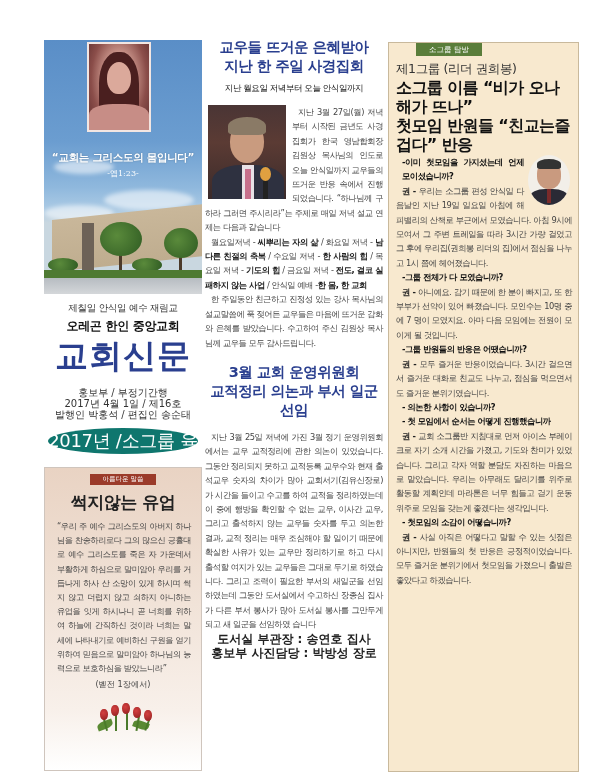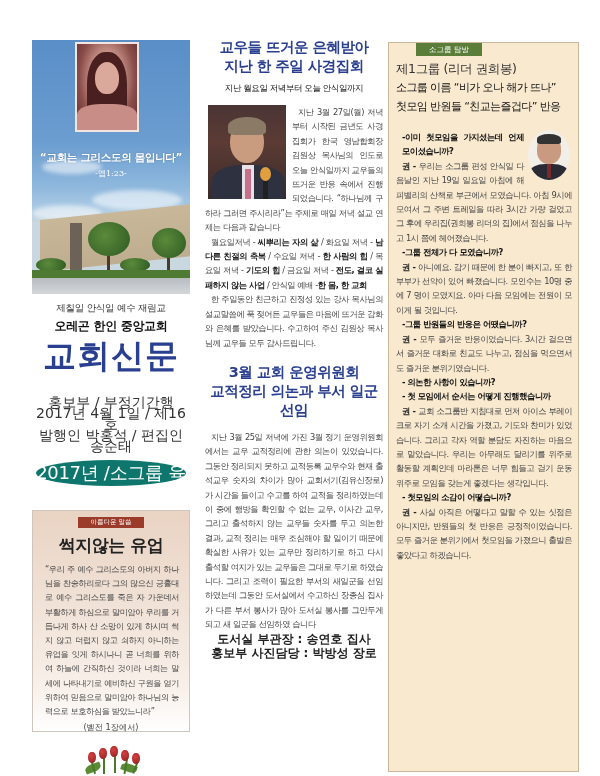--- a/index.html
+++ b/index.html
@@ -1,20 +1,20 @@
 <!DOCTYPE html>
 <html><head>
 <meta charset="utf-8">
 <style>
   * { box-sizing: border-box; margin: 0; padding: 0; }
   html, body { width: 600px; height: 776px; background: #ffffff; overflow: hidden; }
   body { font-family: "DejaVu Sans", "Liberation Sans", sans-serif; color: #333; position: relative; }
 
   
-  .left-col { position: absolute; left: 32px; top: 40px; width: 158px; }
+  .left-col { position: absolute; left: 44px; top: 40px; width: 158px; }
   .cover { position: relative; width: 158px; height: 254px; overflow: hidden;
     background: linear-gradient(180deg, #5a8ec7 0%, #6b9dd0 40%, #8fb8dd 58%, #a9c9e4 66%, #c9d7e0 72%); }
   .cover .jesus { position: absolute; left: 43px; top: 2px; width: 64px; height: 90px;
     background: radial-gradient(ellipse at 50% 40%, #e8c3b6 0%, #c9948a 35%, #8b4e4a 65%, #5a2b2b 100%);
     border: 2px solid #f3e6e2; }
   .cover .jesus .face { position: absolute; left: 18px; top: 18px; width: 24px; height: 32px; border-radius: 50% 50% 45% 45%;
     background: #dba99b; }
   .cover .jesus .hair { position: absolute; left: 10px; top: 8px; width: 40px; height: 70px; border-radius: 45% 45% 20% 20%;
     background: #4a1f1f; }
   .cover .jesus .robe { position: absolute; left: 0; bottom: 0; width: 60px; height: 26px; background: #c78d86; border-radius: 40% 40% 0 0; }
@@ -28,25 +28,25 @@
   .cover .building-dark { position: absolute; left: 38px; top: 183px; width: 12px; height: 48px; background: #6d6257; }
   .cover .tree { position: absolute; border-radius: 50%; background: radial-gradient(circle at 40% 40%, #5a8a3b, #2e5a22); }
   .cover .trunk { position: absolute; width: 3px; background: #4b3a2a; }
   .cover .lawn { position: absolute; left: 0; top: 230px; width: 158px; height: 8px; background: #4f7a33; }
   .cover .road { position: absolute; left: 0; top: 238px; width: 158px; height: 16px; background: linear-gradient(180deg, #b7bcc2, #d4d7da); }
 
   .masthead { text-align: center; margin-top: 8px; }
   .masthead .sub1 { font-size: 9.5px; color: #333; letter-spacing: -0.3px; }
   .masthead .sub2 { font-size: 12px; font-weight: bold; color: #111; margin-top: 3px; letter-spacing: -0.3px; }
   .masthead .title { font-size: 33px; font-weight: bold; color: #2a3f8f; margin-top: 2px; letter-spacing: 1px; line-height: 1.15; text-align: center; }
-  .masthead .info { font-size: 14px; color: #333; line-height: 11px; margin-top: 22px; }
+  .masthead .info { font-size: 10px; color: #333; line-height: 11px; margin-top: 12px; }
   .oval { margin: 8px auto 0; width: 150px; height: 26px; border-radius: 50%; background: #0f766e;
     color: #fff; text-align: center; font-size: 18px; line-height: 26px; letter-spacing: -0.3px; }
 
-  .beautiful { margin-top: 24px; width: 158px; height: 222px; border: 1px solid #cfc5bd;
+  .beautiful { margin-top: 13px; width: 158px; height: 304px; border: 1px solid #cfc5bd;
     background: linear-gradient(180deg, #e9d3c3 0%, #f1e3d8 45%, #f8f0ea 80%, #ffffff 100%); position: relative; }
   .beautiful .tag { margin: 6px auto 0; width: 66px; height: 11px; background: #9b3b2a; color: #fff;
     font-size: 6.5px; text-align: center; line-height: 11px; }
   .beautiful .head { text-align: center; font-size: 17px; font-weight: bold; color: #222; margin-top: 6px; letter-spacing: -0.5px; }
   .beautiful .body { padding: 5px 10px 0 12px; font-size: 8.2px; color: #444; line-height: 14.2px; letter-spacing: -0.4px; text-align: justify; }
   .beautiful .source { text-align: center; font-size: 8.2px; color: #444; margin-top: 4px; }
   .tulips { position: absolute; left: 48px; top: 235px; width: 64px; height: 30px; }
   .tulip { position: absolute; width: 8px; height: 11px; background: radial-gradient(circle at 40% 35%, #d44040, #8f1f1f); border-radius: 45% 45% 50% 50%; }
   .stem { position: absolute; width: 2px; background: #4a7a2a; }
   .leaf { position: absolute; background: #5a8a33; border-radius: 50% 0; }
@@ -71,22 +71,22 @@
   .article2 { margin-top: 10px; font-size: 8.3px; color: #444; line-height: 14.4px; letter-spacing: -0.45px; text-align: justify; }
   .article2 p { text-indent: 6px; }
   .credits { text-align: center; font-size: 12px; font-weight: bold; color: #222; line-height: 14px; margin-top: 0px; }
 
   
   .right-col { position: absolute; left: 388px; top: 42px; width: 191px; height: 730px;
     background: #f8e9cf; border: 1px solid #c9b99c; padding: 0 6px 0 7px; }
   .right-col .tag { margin: 0 0 0 20px; width: 66px; height: 13px; background: #5a7d3a; color: #fff; font-size: 7.5px;
     text-align: center; line-height: 13px; }
   .right-col .g1 { font-size: 12.5px; color: #333; margin-top: 5px; letter-spacing: -0.4px; }
-  .right-col .g2, .right-col .g3 { font-size: 11px; font-weight: normal; color: #111; letter-spacing: -0.6px; line-height: 19px; }
-  .qa { margin-top: 14px; font-size: 8.3px; color: #444; line-height: 14.4px; letter-spacing: -0.45px; text-align: justify; }
+  .right-col .g2, .right-col .g3 { font-size: 16px; font-weight: bold; color: #111; letter-spacing: -0.6px; line-height: 19px; }
+  .qa { margin-top: 1px; font-size: 8.3px; color: #444; line-height: 14.4px; letter-spacing: -0.45px; text-align: justify; }
   .qa .q { font-weight: bold; color: #111; padding-left: 6px; }
   .qa .a { text-indent: 6px; }
   .qa .a b { color: #222; }
   .leader-photo { float: right; width: 42px; height: 50px; border-radius: 50%; margin: 0 2px 0 4px; position: relative; overflow: hidden;
     background: #f2efe9; }
   .leader-photo .face { position: absolute; left: 9px; top: 6px; width: 24px; height: 28px; border-radius: 45%; background: #c99a7f; }
   .leader-photo .hair { position: absolute; left: 9px; top: 4px; width: 24px; height: 10px; border-radius: 50% 50% 20% 20%; background: #333; }
   .leader-photo .suit { position: absolute; left: 2px; top: 34px; width: 38px; height: 20px; border-radius: 40% 40% 0 0; background: #2a2a35; }
   .leader-photo .tie { position: absolute; left: 19px; top: 34px; width: 4px; height: 14px; background: #7a2a2a; }
 </style>

